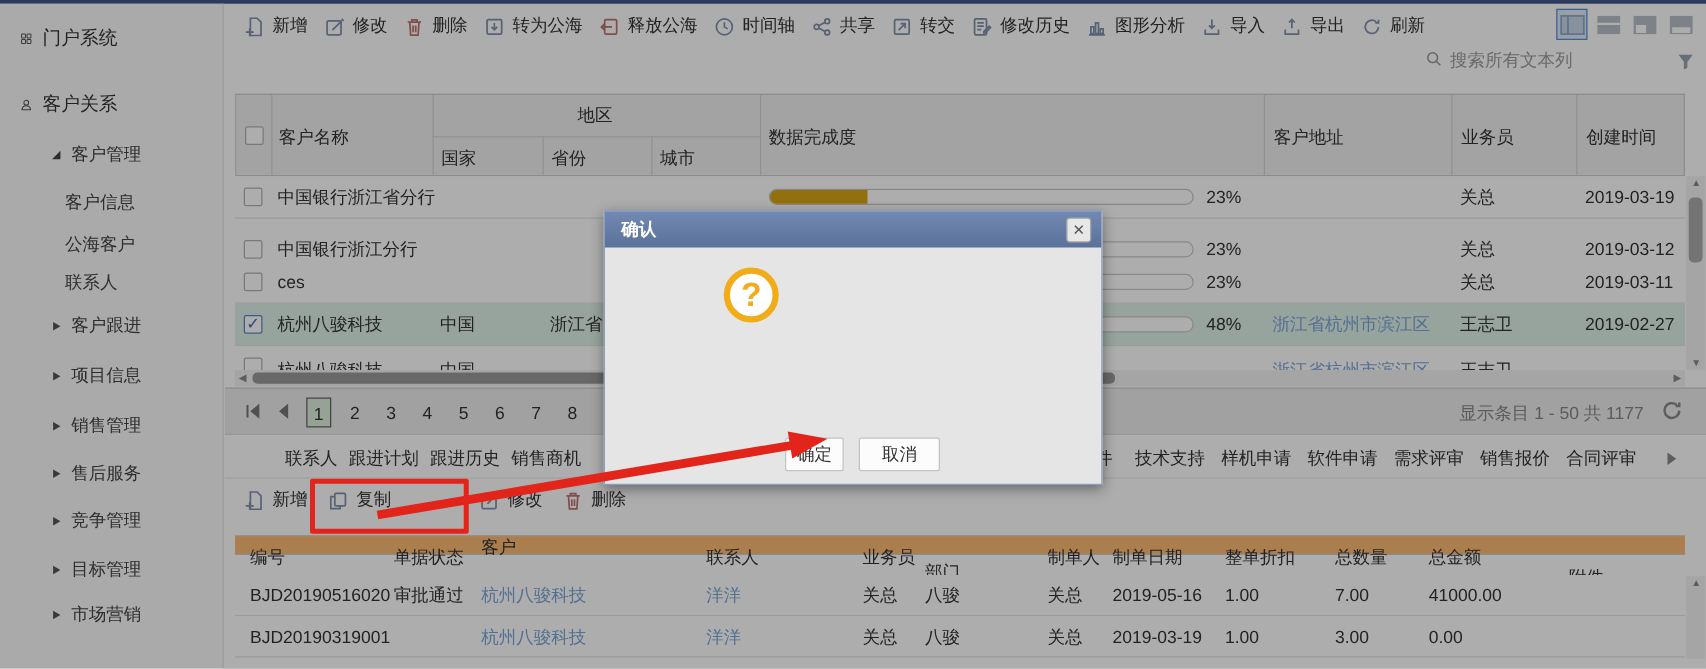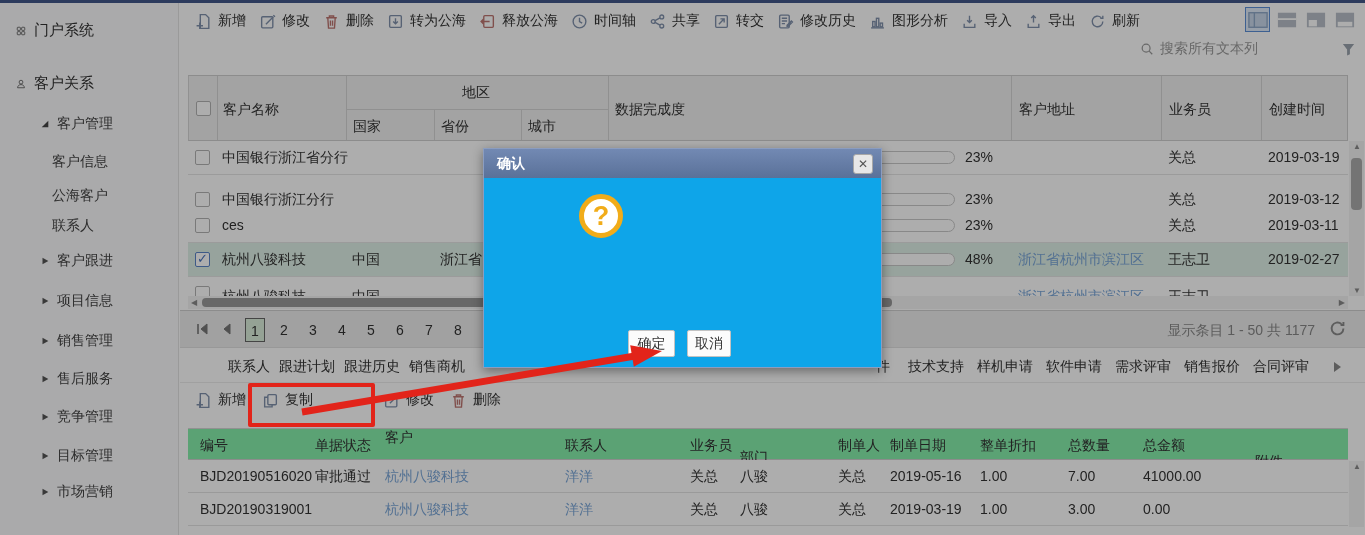--- a/index.html
+++ b/index.html
@@ -17,21 +17,21 @@
   
   .toolbar{position:absolute;left:195px;top:9px;display:flex;gap:13px;align-items:center;height:24px}
   .tb-btn{display:flex;align-items:center;gap:6px;cursor:pointer;white-space:nowrap}
   .tb-btn svg{width:17px;height:17px;stroke:#8091ac;fill:none;stroke-width:1.3}
   .tb-btn.red svg{stroke:#bd7570}
   .tb-btn span{color:#333}
   
   .vsw{position:absolute;top:7px;display:flex;gap:4px}
   .vbox{width:25px;height:25px;display:flex;align-items:center;justify-content:center;border:1px solid transparent;cursor:pointer}
   .vbox.active{border:1px solid #5b8ed6;background:#dfeafa}
-  .searchwrap{position:absolute;left:1140px;top:40px;width:195px;border-bottom:1px solid #c9c9c9;display:flex;align-items:flex-end;gap:6px;padding-bottom:20px}
+  .searchwrap{position:absolute;left:1140px;top:40px;width:195px;border-bottom:1px solid #c9c9c9;display:flex;align-items:flex-start;gap:6px;padding-bottom:20px}
   .searchwrap svg{width:14px;height:14px;stroke:#999;fill:none;stroke-width:1.4}
   .searchwrap input{border:none;outline:none;background:transparent;font-size:14px;width:160px;color:#333;font-family:inherit}
   .searchwrap input::placeholder{color:#9a9a9a}
   .funnel{position:absolute;left:1341px;top:42px;width:15px;height:15px;cursor:pointer}
   
   .ghead{position:absolute;left:188px;top:75px;width:1160px;height:66px;background:#f1f1f1;border:1px solid #cfcfcf;border-left:1px solid #d6d6d6}
   .ghead .vline{position:absolute;top:0;bottom:0;width:1px;background:#d5d5d5}
   .ghead .vline.half{top:33px}
   .ghead .hline{position:absolute;left:157px;width:262px;top:33px;height:1px;background:#d5d5d5}
   .hcell{position:absolute;color:#333;white-space:nowrap}
@@ -69,38 +69,38 @@
   .tabL{position:absolute;left:48px;top:6px;display:flex;gap:9px}
   .tabR{position:absolute;left:728px;top:6px;display:flex;gap:13px}
   .tab{color:#333;cursor:pointer;white-space:nowrap}
   .tabpartial{position:absolute;left:696px;top:6px;color:#333;cursor:pointer}
   .tabmore{position:absolute;left:1152px;top:9px;width:10px;height:12px}
   
   .dtb{position:absolute;top:391px;display:flex;align-items:center;gap:6px;cursor:pointer;white-space:nowrap}
   .dtb svg{width:17px;height:17px;stroke:#8091ac;fill:none;stroke-width:1.3}
   .dtb.red svg{stroke:#bd7570}
   
-  .dhead{position:absolute;left:188px;top:428px;width:1160px;height:32px;background:#86efac;border-top:1px solid #d6d6d6;border-bottom:1px solid #cfcfcf}
+  .dhead{position:absolute;left:188px;top:428px;width:1160px;height:16px;background:#fdba74;border-top:1px solid #d6d6d6;border-bottom:1px solid #cfcfcf}
   .dhead .hcell{top:8px}
   .drow{position:absolute;left:188px;width:1160px;height:33px;background:#fff;border-bottom:1px solid #e3e3e3}
   .drow .cell{position:absolute;top:8px;white-space:nowrap}
   .dc-code{left:12px}.dc-status{left:127px}.dc-cust{left:197px}.dc-contact{left:377px}
   .dc-owner{left:502px}.dc-dept{left:552px}.dc-maker{left:650px}.dc-date{left:702px}
   .dc-disc{left:792px}.dc-qty{left:880px}.dc-amt{left:955px}.dc-att{left:1067px}
   
   .overlay{position:absolute;inset:0;background:rgba(0,0,0,0.32);z-index:50}
-  .dialog{position:absolute;left:483px;top:148px;width:399px;height:220px;background:#0ea5e9;border:1px solid #8b9dc0;box-shadow:0 3px 10px rgba(0,0,0,.4);z-index:60}
+  .dialog{position:absolute;left:483px;top:168px;width:399px;height:220px;background:#e5e5e5;border:1px solid #8b9dc0;box-shadow:0 3px 10px rgba(0,0,0,.4);z-index:60}
   .dlg-head{height:29px;background:linear-gradient(#7289b3,#5a7199);display:flex;align-items:center;padding:0 8px 0 13px}
   .dlg-title{color:#fff;font-weight:bold;flex:1}
   .dlg-close{width:20px;height:20px;background:#e7e7e7;border:1px solid #a7a7a7;border-radius:3px;color:#555;font-size:12px;font-weight:bold;text-align:center;line-height:18px;cursor:pointer}
   .dlg-qicon{position:absolute;left:95px;top:45px;width:44px;height:44px;border:5px solid #f1ac19;border-radius:50%;color:#f1ac19;font-size:27px;font-weight:bold;text-align:center;line-height:34px;background:#fff}
   .dlg-msg{position:absolute;left:146px;top:58px;color:#333}
   .dlg-btn{position:absolute;top:181px;height:27px;background:#fcfcfc;border:1px solid #c3c3c3;border-radius:2px;text-align:center;line-height:25px;color:#333;cursor:pointer;font-size:14px}
   .dlg-ok{left:144px;width:47px}
-  .dlg-cancel{left:203px;width:44px}
+  .dlg-cancel{left:203px;width:65px}
   
   .anno-box{position:absolute;left:248px;top:383px;width:127px;height:44px;border:4px solid #e2241a;border-radius:2px;z-index:70;pointer-events:none}
   .anno-arrow{position:absolute;left:0;top:0;z-index:70;pointer-events:none}
 </style>
 </head>
 <body>
 
 <svg width="0" height="0" style="position:absolute">
   <defs>
     <g id="i-adddoc">

